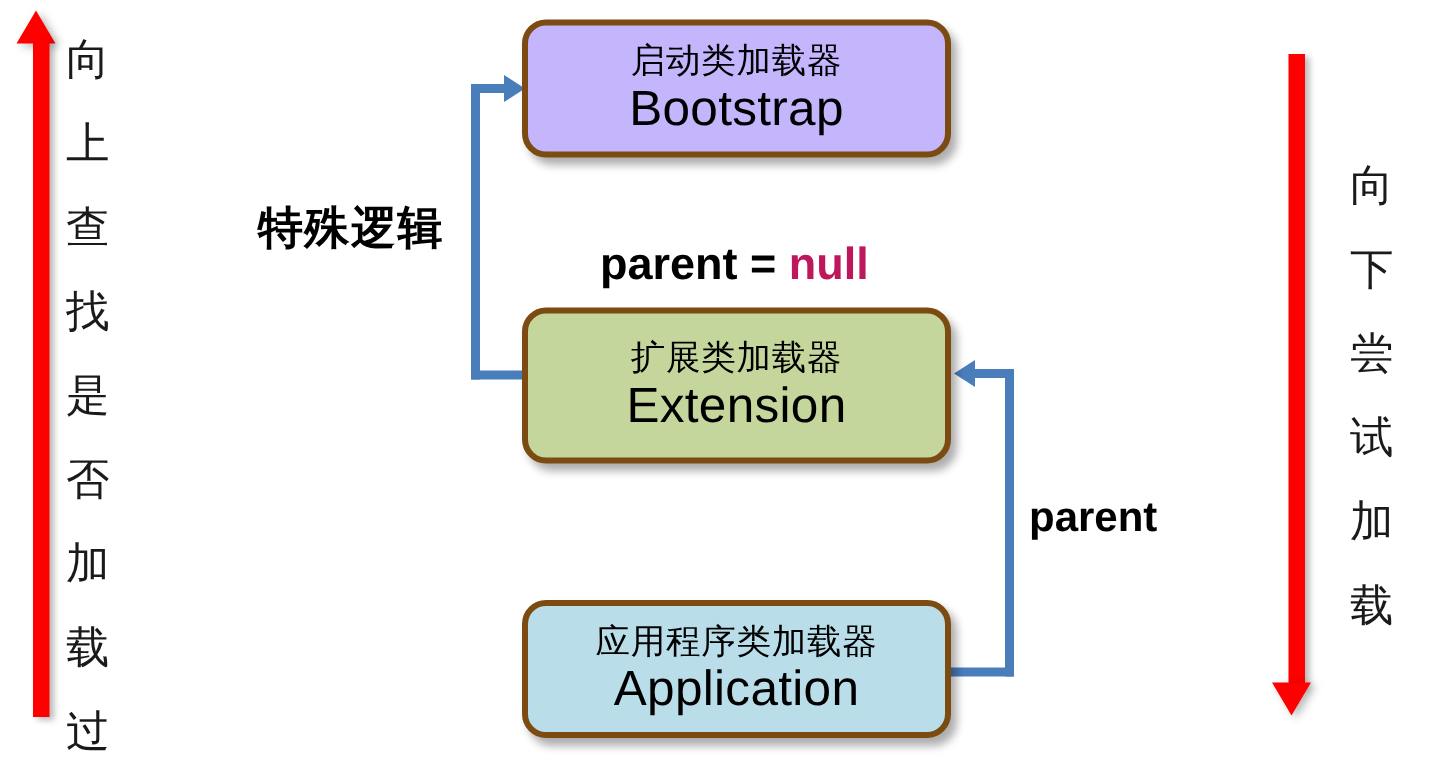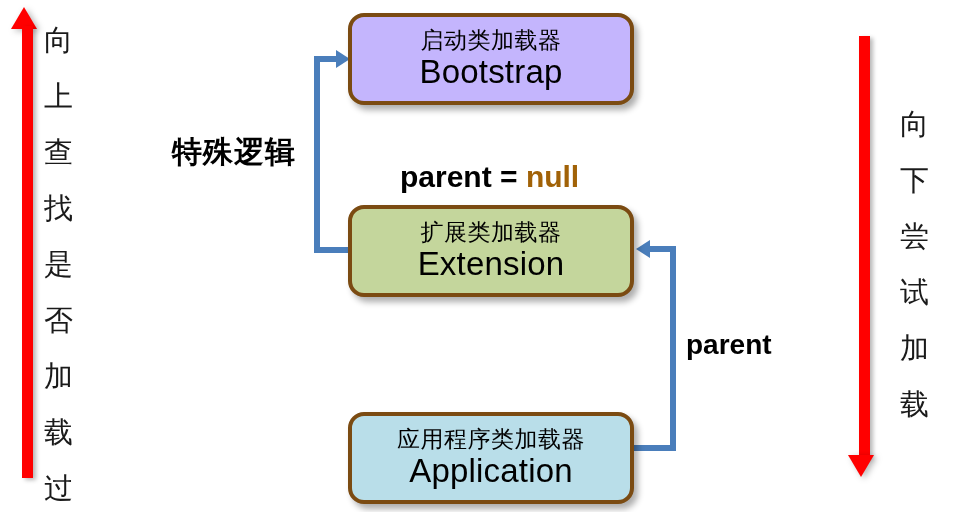--- a/index.html
+++ b/index.html
@@ -33,22 +33,22 @@
   .node .cn {
     font-size: 23px;
     letter-spacing: 0.5px;
   }
   .node .en {
     font-size: 33px;
     letter-spacing: 0.2px;
   }
 
   #node-bootstrap   { left: 348px; top: 13px;  width: 286px; height: 92px;  background: #c4b5fd; }
-  #node-extension   { left: 348px; top: 205px; width: 286px; height: 92px;  background: #C4D69C; }
-  #node-application { left: 348px; top: 412px; width: 286px; height: 92px;  background: #B9DEE9; }
+  #node-extension   { left: 348px; top: 205px; width: 286px; height: 104px;  background: #C4D69C; }
+  #node-application { left: 348px; top: 400px; width: 286px; height: 92px;  background: #B9DEE9; }
 
   
   .vtext {
     position: absolute;
     display: flex;
     flex-direction: column;
     align-items: center;
     color: #1a1a1a;
     font-size: 29px;
   }
@@ -109,21 +109,21 @@
 
   
   .annot {
     position: absolute;
     font-weight: bold;
     color: #000000;
     white-space: nowrap;
   }
   #annot-special { left: 172px; top: 132px; font-size: 30px; letter-spacing: 1px; font-family: Liberation Serif, serif; }
   #annot-parent-null { left: 400px; top: 160px; font-size: 30px; }
-  #annot-parent-null .nullval { color: #a16207; }
+  #annot-parent-null .nullval { color: #be185d; }
   #annot-parent { left: 686px; top: 329px; font-size: 28px; }
 </style>
 </head>
 <body>
 
 <div id="canvas">
 
   <div class="red-arrow">
     <div class="red-head" id="red-up-head"></div>
     <div class="red-shaft" id="red-up-shaft"></div>

